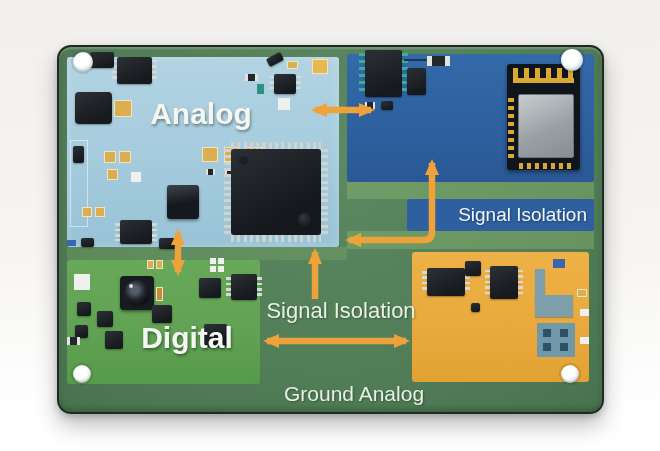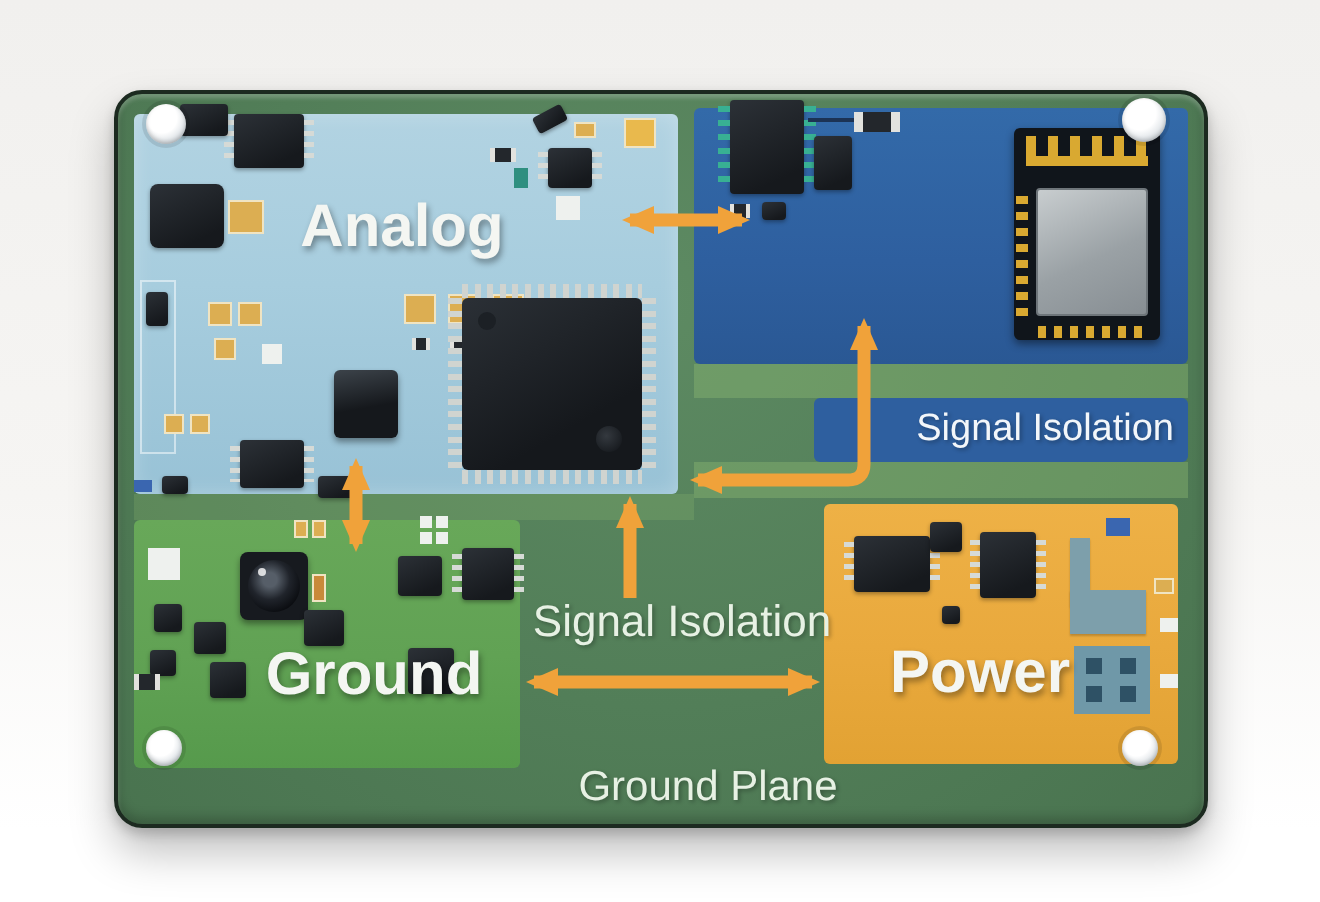--- a/index.html
+++ b/index.html
@@ -224,18 +224,17 @@
         </marker>
       </defs>
       <path class="arrow-shaft" d="M256,63 L312,63" marker-start="url(#ah)" marker-end="url(#ah)"></path>
       <path class="arrow-shaft" d="M119,186 L119,225" marker-start="url(#ah)" marker-end="url(#ah)"></path>
       <path class="arrow-shaft" d="M208,294 L347,294" marker-start="url(#ah)" marker-end="url(#ah)"></path>
       <path class="arrow-shaft" d="M256,252 L256,205" marker-end="url(#ah)"></path>
       <path class="arrow-shaft" d="M290,193 L365,193 Q373,193 373,185 L373,116" marker-start="url(#ah)" marker-end="url(#ah)"></path>
     </svg>
 
     <div class="zone-label" style="left:142px;top:67px;">Analog</div>
-    <div class="zone-label" style="left:128px;top:291px;">Ground</div>
-    <div class="zone-label" style="left:431px;top:290px;">Power</div>
+    <div class="zone-label" style="left:128px;top:291px;">Digital</div>
     <div class="note-label" style="left:282px;top:264px;">Signal Isolation</div>
-    <div class="note-label" style="left:295px;top:347px;font-size:21px;">Ground Plane</div>
+    <div class="note-label" style="left:295px;top:347px;font-size:21px;">Ground Analog</div>
   </div>
 </div>
 
 </body></html>

